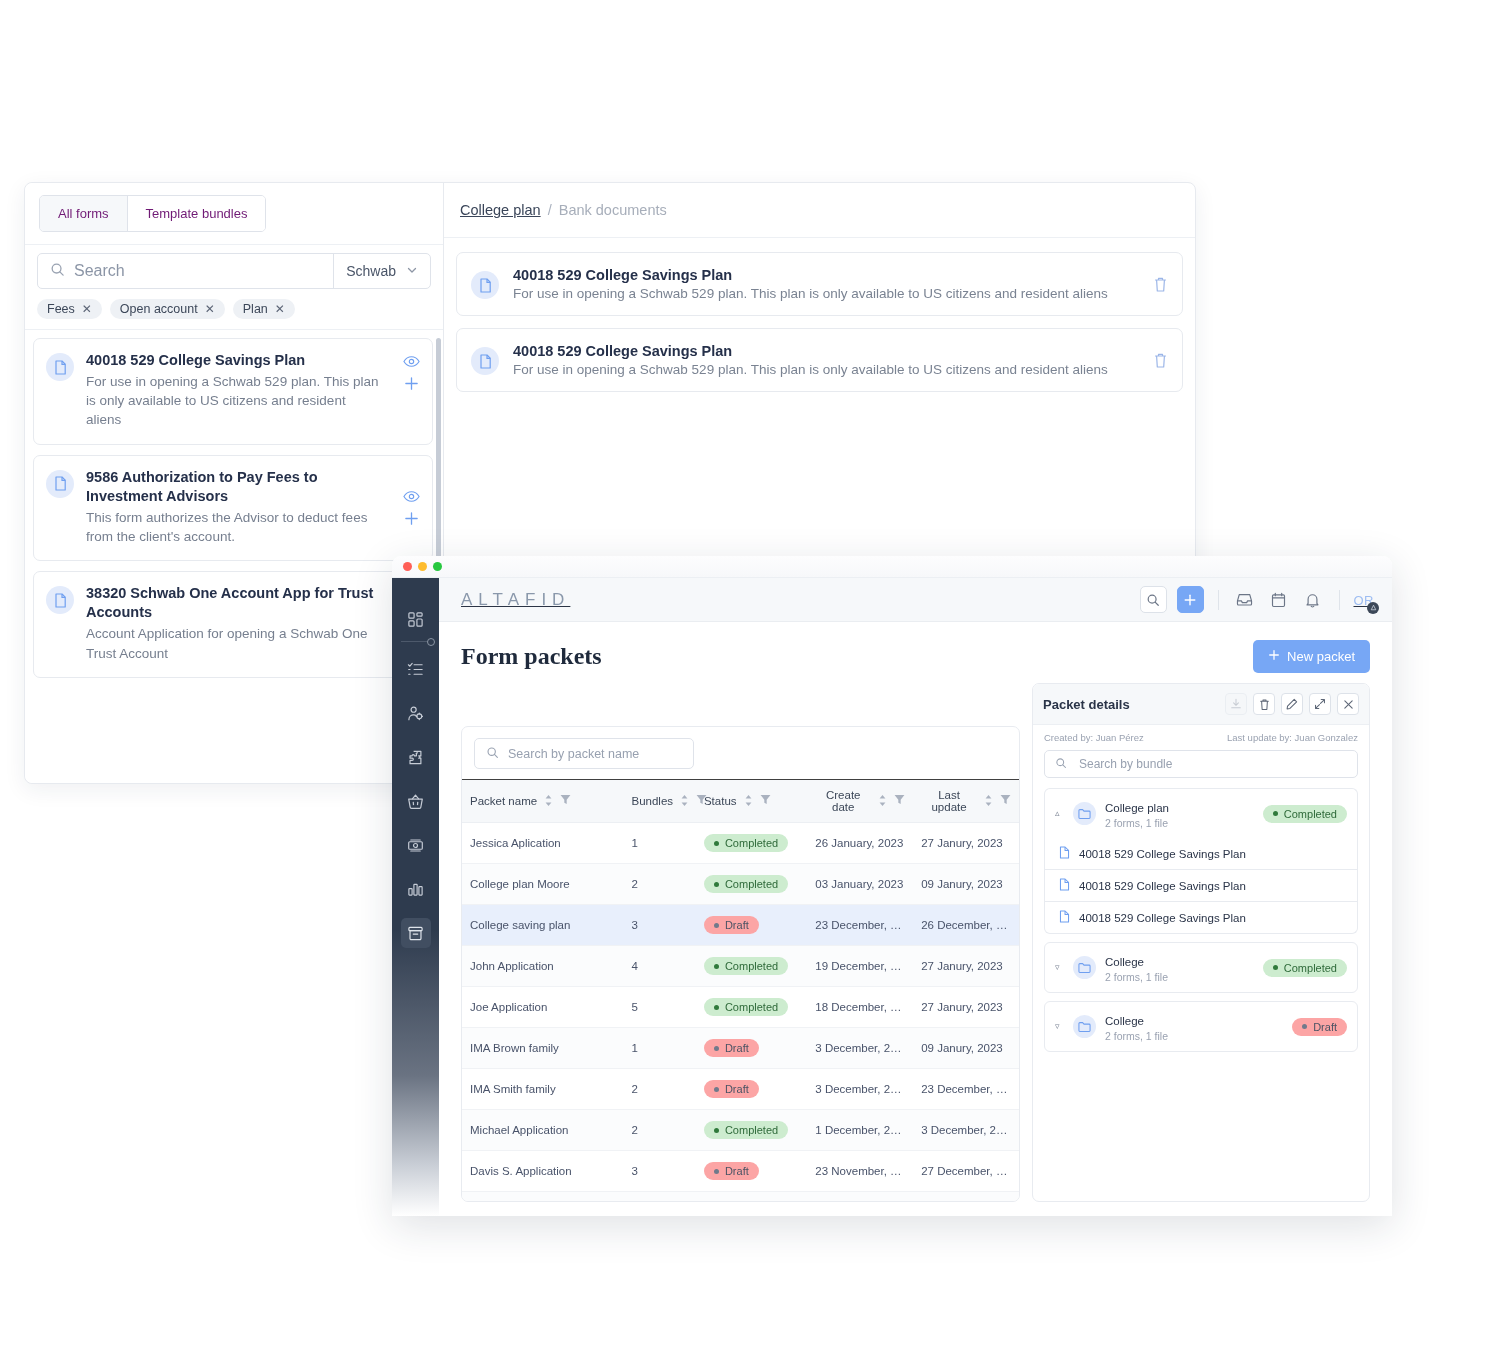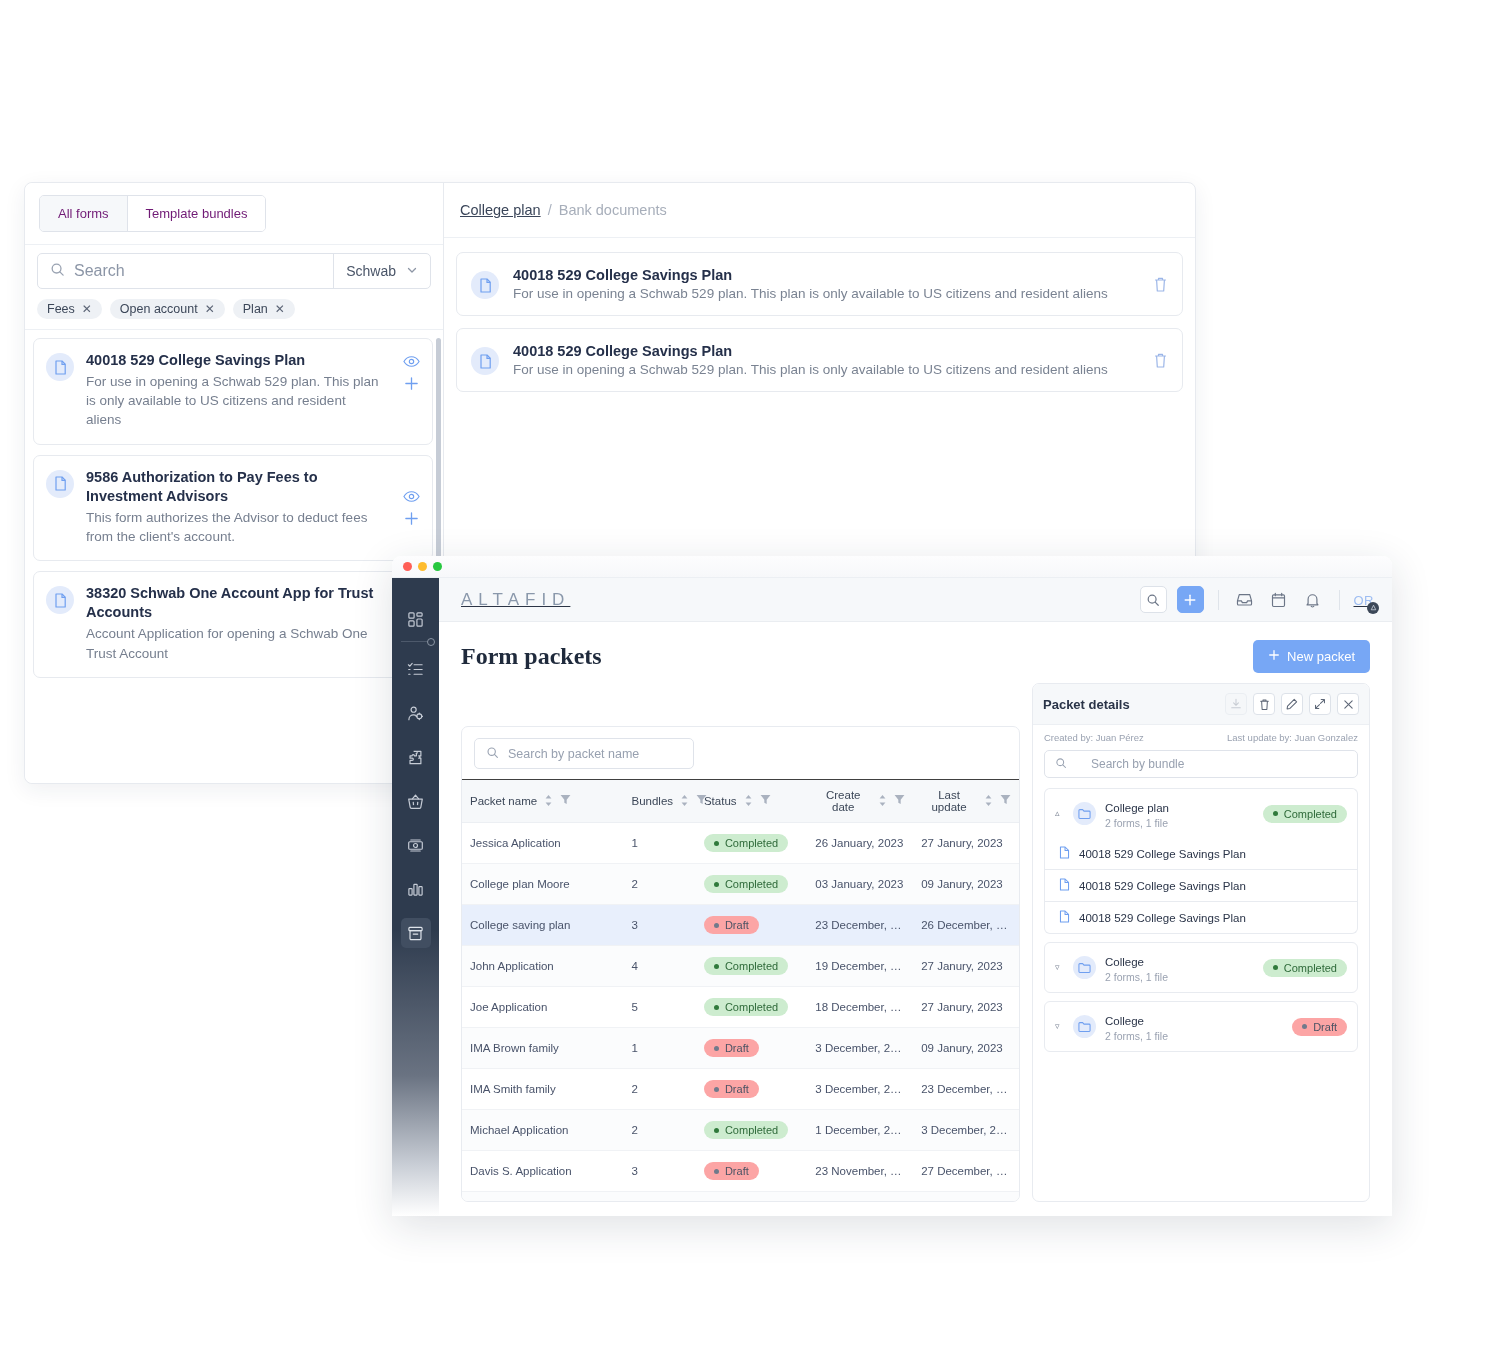--- a/index.html
+++ b/index.html
@@ -345,21 +345,21 @@
   #meta-row {
     display: flex; justify-content: space-between;
     padding: 7px 11px 7px 11px;
     font-size: 9.5px; color: #9aa2b1;
   }
   #bundle-search {
     margin: 0 11px 10px 11px;
     height: 28px;
     border: 1px solid #dfe3ea;
     border-radius: 5px;
-    display: flex; align-items: center; gap: 24px;
+    display: flex; align-items: center; gap: 12px;
     padding: 0 10px;
   }
   #bundle-search span { font-size: 12px; color: #98a1b0; }
   #bundle-list { padding: 0 11px 11px 11px; overflow: hidden; }
   .bundle-group { margin-bottom: 8px; }
   .bundle-head {
     border: 1px solid #e8ebf0;
     border-radius: 6px;
     padding: 9px 10px;
     display: flex; align-items: center; gap: 9px;

